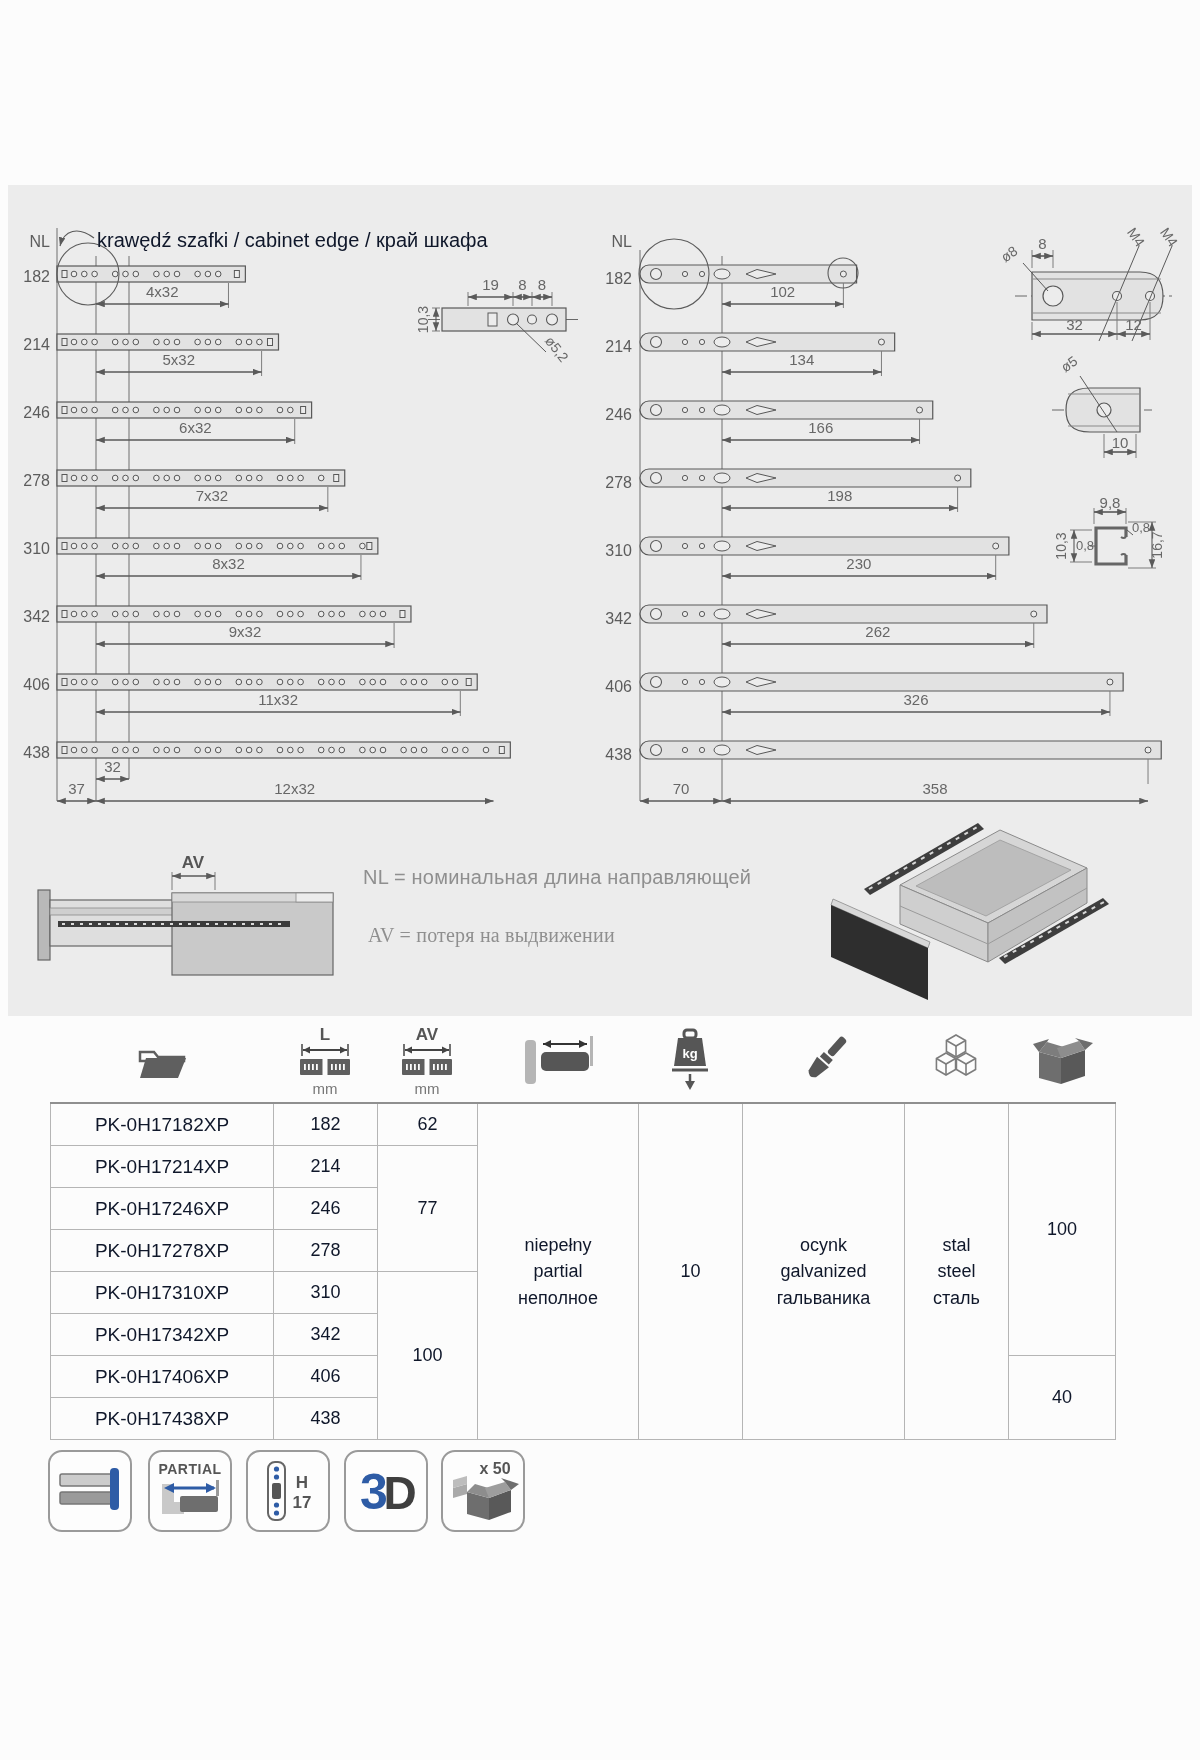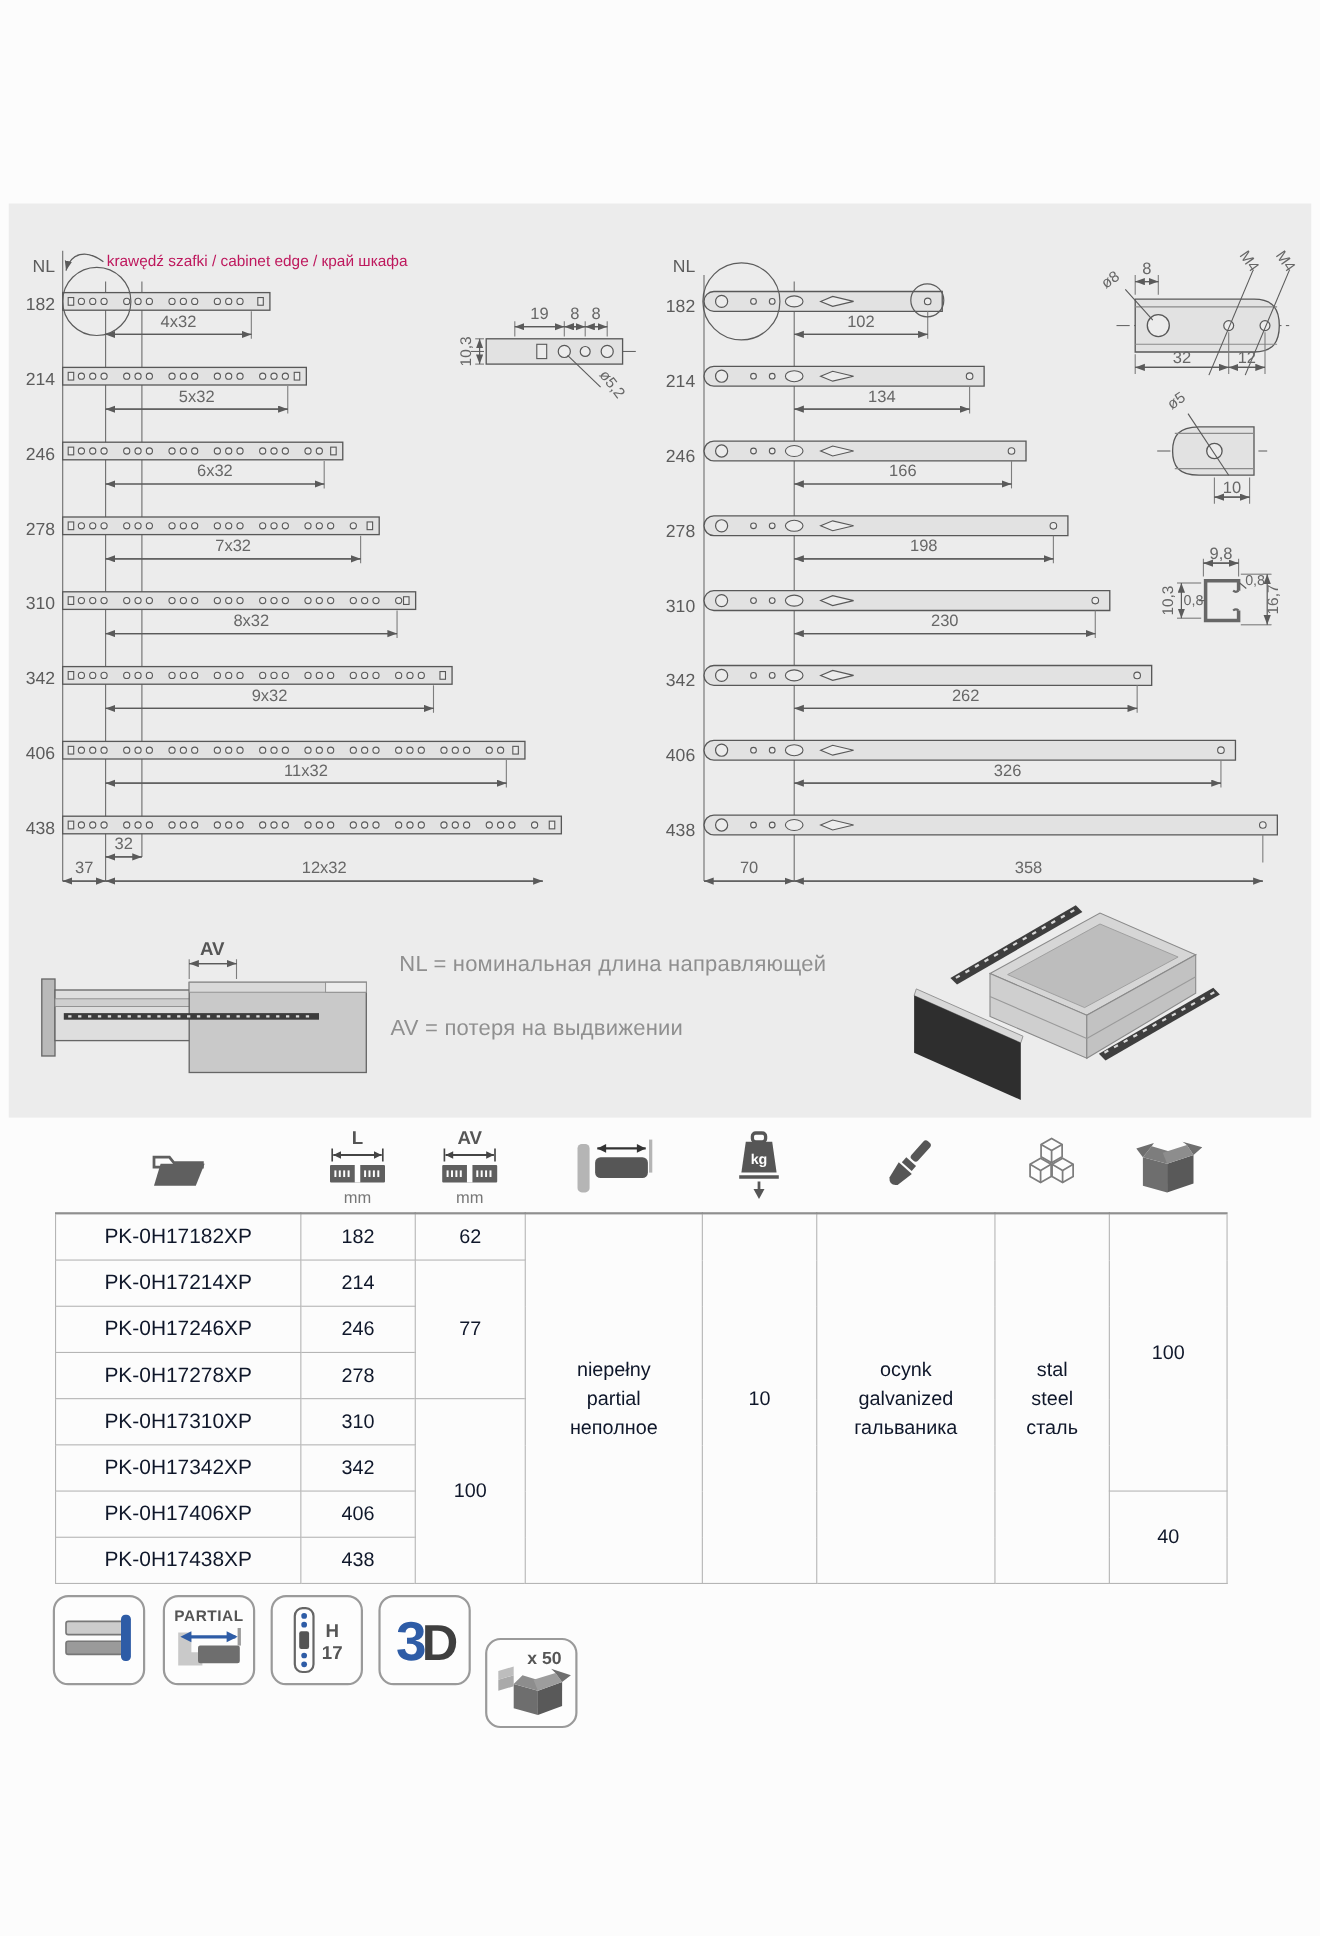--- a/index.html
+++ b/index.html
@@ -1,19 +1,19 @@
 <!DOCTYPE html>
 <html><head>
 <meta charset="utf-8">
 <style>
   html,body{margin:0;padding:0;background:#fff;}
   body{font-family:"Liberation Sans",sans-serif;}
   .canvas{position:relative;width:1200px;height:1760px;background:#fcfcfc;overflow:hidden;padding-left:44px;}
   .panel{position:absolute;left:8px;top:185px;width:1184px;height:831px;background:#ececec;}
-  .note{position:absolute;font-size:14px;color:#be185d;white-space:nowrap;}
+  .note{position:absolute;font-size:20px;color:#0f172a;white-space:nowrap;}
   .legend{position:absolute;font-size:20px;color:#8f8f8f;white-space:nowrap;letter-spacing:0.2px;}
   #spec-table{position:absolute;left:50px;top:1102px;width:1065px;border-collapse:collapse;table-layout:fixed;border-top:2px solid #8f8f8f;}
   #spec-table td{border:1px solid #b5b5b5;text-align:center;vertical-align:middle;color:#0f172a;font-size:19px;height:41px;padding:0;white-space:pre-line;line-height:1.45;}
   #spec-table td.small{font-size:18px;}
   .hicon{position:absolute;}
   .badge{position:absolute;width:84px;height:82px;background:#fdfdfd;border:2px solid #9a9a9a;border-radius:14px;box-sizing:border-box;}
   svg text{font-family:"Liberation Sans",sans-serif;}
 </style>
 </head>
 <body>
@@ -515,21 +515,21 @@
           <polygon points="833,899 930,942 928,948 831,905" fill="#d8d8d8" stroke="#8a8a8a" stroke-width="0.8"></polygon>
           <polygon points="831,905 928,948 928,1000 831,957" fill="#2e2e2e"></polygon>
           <polygon points="999,958 1103,898 1109,904 1005,964" fill="#3e3e3e"></polygon>
           <line x1="1004" y1="957" x2="1104" y2="902" stroke="#d8d8d8" stroke-width="2" stroke-dasharray="4 6"></line>
         </g>
       </svg>
   </div>
 
   <div class="note" style="left:97px;top:229px;">krawędź szafki / cabinet edge / край шкафа</div>
   <div class="legend" style="left:363px;top:866px;">NL = номинальная длина направляющей</div>
-  <div class="legend" style="left:355px;top:924px;">AV = потеря на выдвижении</div>
+  <div class="legend" style="left:368px;top:924px;font-family:Liberation Serif, serif;">AV = потеря на выдвижении</div>
 
   <div id="header-icons">
       <div class="hicon" style="left: 133px; top: 1022px;"><svg width="56" height="78" viewBox="0 0 56 78">
           <g transform="translate(5,22)">
    <path d="M2,8 h14 l4,5 h26 v4 h-44 z" fill="none" stroke="#5f5f5f" stroke-width="2.5"></path>
    <path d="M2,34 L8,14 h40 L40,34 z" fill="#5f5f5f"></path>
           </g>
         </svg></div>
       <div class="hicon" style="left: 293px; top: 1022px;"><svg width="64" height="78" viewBox="0 0 64 78">
 <text x="32" y="18" text-anchor="middle" font-size="17" font-weight="bold" fill="#555">L</text>
@@ -699,21 +699,21 @@
    <circle cx="28.5" cy="53" r="2.6" fill="#2e5ca6"></circle>
           <circle cx="28.5" cy="61" r="2.6" fill="#2e5ca6"></circle>
    <rect x="24" y="31" width="9" height="16" rx="2" fill="#555"></rect>
    <text x="54" y="36" text-anchor="middle" font-size="17" font-weight="bold" fill="#555">H</text>
    <text x="54" y="56" text-anchor="middle" font-size="17" font-weight="bold" fill="#555">17</text>
         </svg></div>
       <div class="badge" style="left: 344px; top: 1450px;"><svg width="80" height="78" viewBox="0 0 80 78">
    <text x="28" y="57" text-anchor="middle" font-size="50" font-weight="bold" fill="#2e5ca6">3</text>
    <text x="54" y="57" text-anchor="middle" font-size="46" font-weight="bold" fill="#3f3f3f">D</text>
         </svg></div>
-      <div class="badge" style="left: 441px; top: 1450px; margin-top: 39px;"><svg width="80" height="78" viewBox="0 0 80 78">
+      <div class="badge" style="left: 441px; top: 1450px;"><svg width="80" height="78" viewBox="0 0 80 78">
    <text x="52" y="22" text-anchor="middle" font-size="16" font-weight="bold" fill="#555">x 50</text>
    <polygon points="24,40 46,46 46,68 24,62" fill="#6e6e6e"></polygon>
    <polygon points="46,46 68,38 68,60 46,68" fill="#595959"></polygon>
    <polygon points="24,40 32,32 52,38 46,46" fill="#8d8d8d"></polygon>
    <polygon points="46,46 68,38 62,30 42,36" fill="#9d9d9d"></polygon>
    <polygon points="68,38 76,32 58,26 62,30" fill="#6e6e6e"></polygon>
    <polygon points="10,36 24,32 24,42 10,46" fill="#aaaaaa"></polygon>
    <polygon points="10,28 24,24 24,32 10,36" fill="#bdbdbd"></polygon>
         </svg></div>
     </div>

